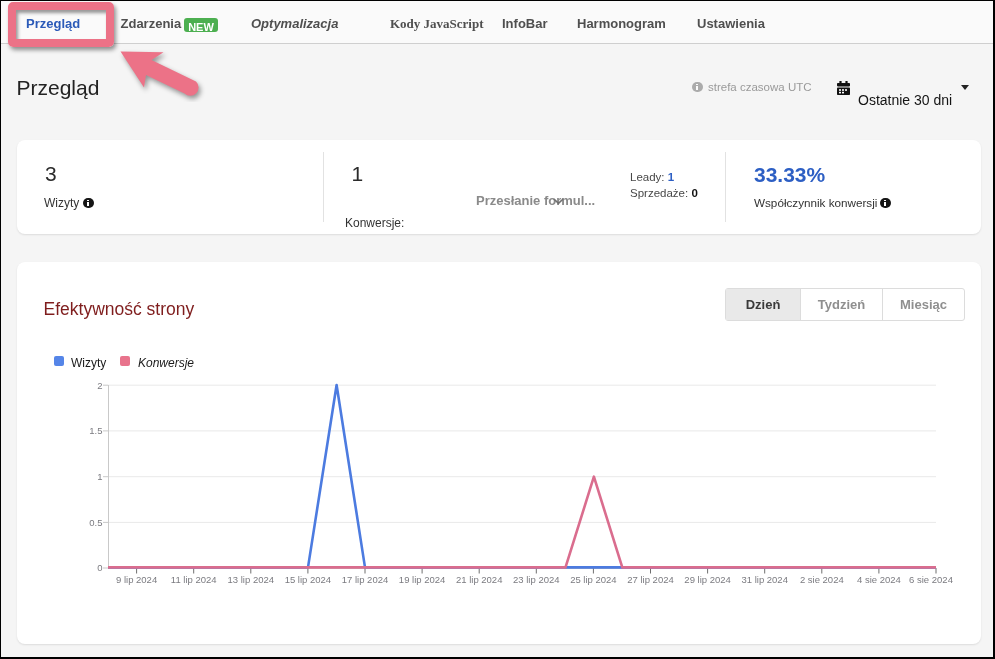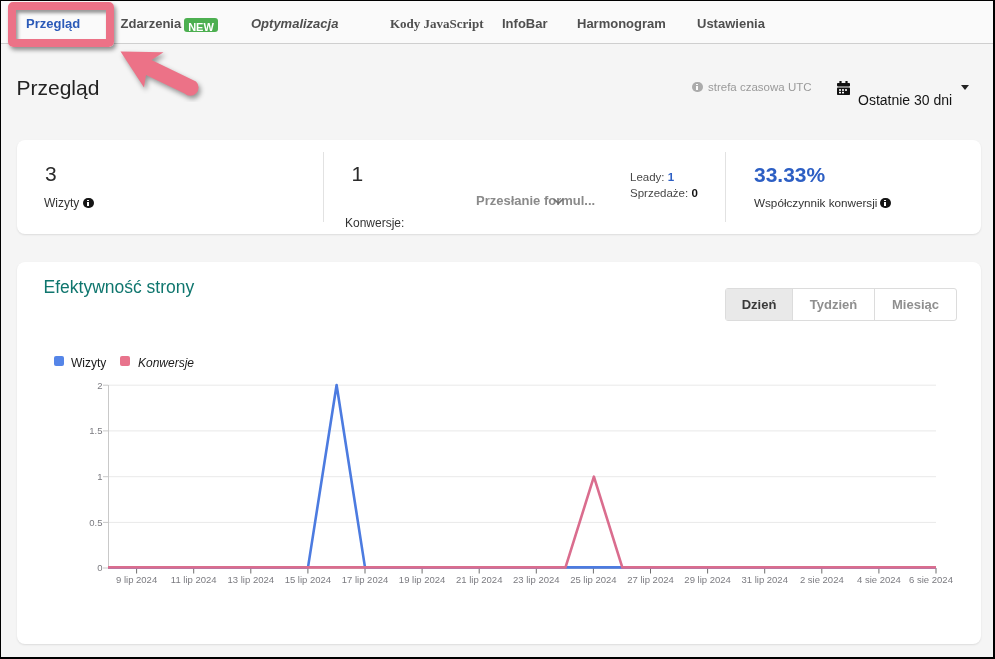--- a/index.html
+++ b/index.html
@@ -36,25 +36,25 @@
   .iicon { position:absolute; width:10.5px; height:10.5px; border-radius:50%; background:#151515; top:197.5px; }
   .iicon:after { content:""; position:absolute; left:4.4px; top:4.6px; width:1.8px; height:4px; background:#fff; } .iicon:before { content:""; position:absolute; left:4.4px; top:2.1px; width:1.8px; height:1.7px; background:#fff; }
   .vdiv { position:absolute; top:152px; height:70px; width:1px; background:#e2e2e2; }
   .sel-text { position:absolute; left:428px; top:193.5px; font-size:13px; font-weight:700; color:#8a8a8a; line-height:13px;margin-left:48px; }
   .selcaret { position:absolute; left:553px; top:198px; }
   .leady { position:absolute; left:630px; top:169px; font-size:11.5px; color:#484848; line-height:16.3px; }
   .leady b.blue { color:#2d5fc4; }
   .big-blue { position:absolute; left:754px; top:167px; font-size:21px; font-weight:700; color:#2d5fc4; line-height:15.2px; }
 
   
-  .chart-title { position:absolute; left:43.5px; top:281px; font-size:17.5px; color:#0f766e; line-height:13px; }
+  .chart-title { position:absolute; left:43.5px; top:303px; font-size:17.5px; color:#7f1d1d; line-height:13px; }
   .toggle { position:absolute; left:725px; top:288px; display:flex; height:33px; border:1px solid #dcdcdc; border-radius:3px; background:#fff; }
   .toggle div { width:82px; text-align:center; line-height:31px; font-size:13px; font-weight:700; color:#8f8f8f; border-right:1px solid #dcdcdc; }
   .toggle div:last-child { border-right:none; width:81px; }
-  .toggle .on { background:#e9e9e9; color:#3a3a3a; width:67px; }
+  .toggle .on { background:#e9e9e9; color:#3a3a3a; width:75px; }
   .legend { position:absolute; font-size:12px; color:#1a1a1a; line-height:12px; }
   .sq { position:absolute; width:10px; height:10px; border-radius:2px; }
 </style>
 </head>
 <body>
   <div class="nav">
     <span class="tab" style="left:26px;color:#2b5ab8;">Przegląd</span>
     <span class="tab" style="left:120.5px;">Zdarzenia</span>
     <span class="badge">NEW</span>
     <span class="tab" style="left:251px;font-style:italic;">Optymalizacja</span>

